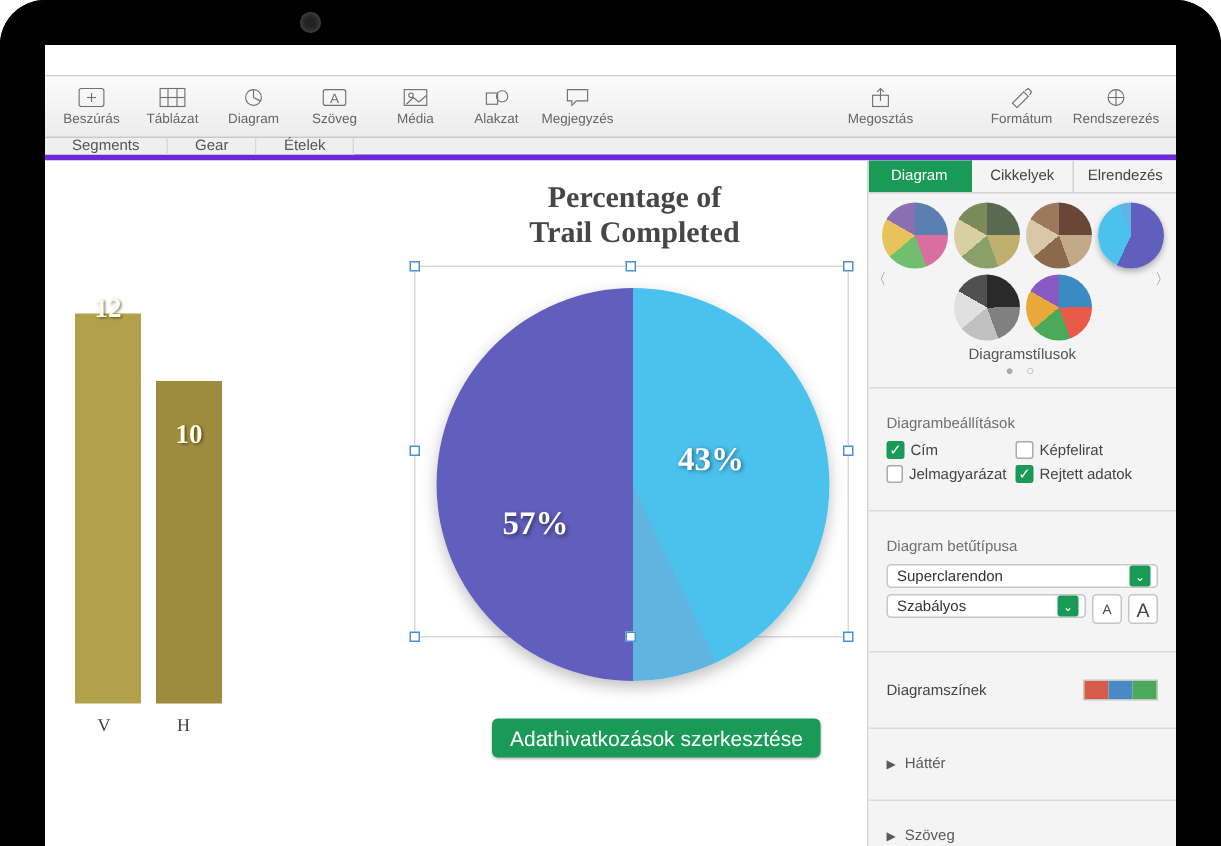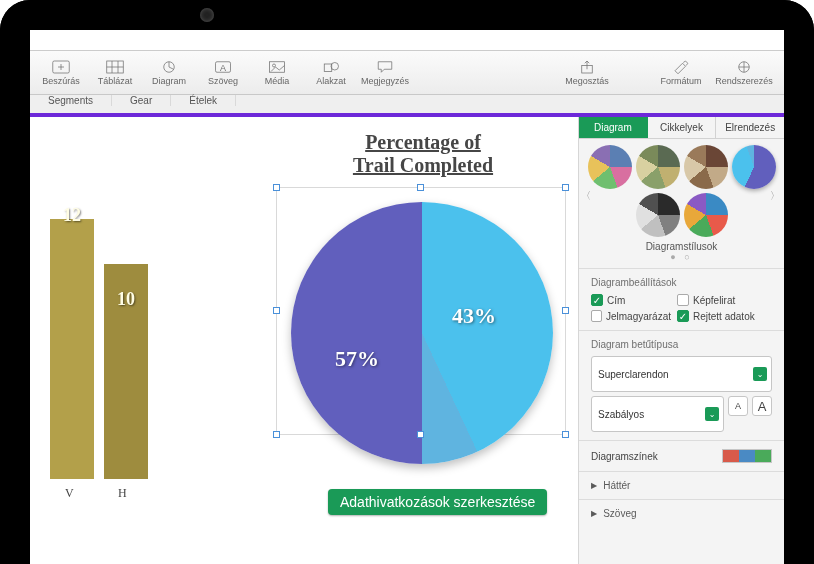--- a/index.html
+++ b/index.html
@@ -89,29 +89,29 @@
   .itabs { display:flex; height:22px; border-bottom:1px solid #d2d2d2;}
   .itabs .it { flex:1; display:flex;align-items:center;justify-content:center; font-size:10px; border-right:1px solid #d2d2d2; cursor:pointer; background:#f4f4f4;}
   .itabs .it.sel { background:#1a9a57; color:#fff; border-color:#1a9a57;}
   .styles { padding:6px 4px; position:relative;}
   .styleGrid { display:flex; flex-wrap:wrap; gap:4px; justify-content:center;}
   .stylePie { width:44px; height:44px; border-radius:50%; cursor:pointer;}
   .navArr{position:absolute; top:50px; width:12px;height:12px; color:#888; cursor:pointer;}
   .navArr.l{left:2px}.navArr.r{right:2px}
   .styleCap{ text-align:center; font-size:10px; color:#555; margin-top:4px;}
   .dots{text-align:center; font-size:9px; color:#aaa; letter-spacing:3px;}
-  .section { border-top:1px solid #dcdcdc; padding:8px 12px;}
+  .section { border-top:1px solid #dcdcdc; padding:18px 12px;}
   .section .hline { color:#6f6f6f; margin-bottom:6px;}
   .chkRow { display:flex; flex-wrap:wrap; gap:4px 6px;}
   .chk { display:flex; align-items:center; gap:4px; width:80px; font-size:10px; cursor:pointer;}
   .chk .box { width:12px;height:12px;border:1px solid #aaa;border-radius:2px;background:#fff; display:flex;align-items:center;justify-content:center;}
   .chk.sel .box{background:#1a9a57;border-color:#1a9a57;color:#fff;font-size:10px;}
   .selectRow { margin-top:4px;}
   .select {
-    height:36px; border:1px solid #c6c6c6; border-radius:3px; background:#fff;
+    height:16px; border:1px solid #c6c6c6; border-radius:3px; background:#fff;
     display:flex; align-items:center; padding:0 4px 0 6px; font-size:10px;
     justify-content:space-between; cursor:pointer; color:#333;
   }
   .select .arr { width:14px;height:14px;background:#1a9a57;border-radius:2px; position:relative; font-size:8px; color:#fff; display:flex;align-items:center;justify-content:center;}
   .fontrow { display:flex; gap:4px; margin-top:4px;}
   .fontrow .select{flex:1;}
   .szBtn{ width:20px;height:20px;border:1px solid #c6c6c6;border-radius:3px;background:#fff;display:flex;align-items:center;justify-content:center;cursor:pointer;}
   .colorpatch{ display:flex; gap:0; border:1px solid #c6c6c6;}
   .colorpatch div{width:16px;height:12px;}
   .accRow{display:flex;align-items:center;gap:6px; color:#5a5a5a; cursor:pointer;}
@@ -218,21 +218,21 @@
           <div class="lbl">12</div>
         </div>
         <div class="bar" style="left:114px;height:240px;">
           <div class="fill" style="height:215px;background:#9e8c3e;"></div>
           <div class="lbl" style="top:50px">10</div>
         </div>
         <div class="axislbl" style="left:75px">V</div>
         <div class="axislbl" style="left:128px">H</div>
       </div>
 
-      <div class="pieTitle" style="white-space:pre-line;text-decoration:underline;">Percentage of
+      <div class="pieTitle" style="white-space:pre-line;">Percentage of
 Trail Completed</div>
 
       <div class="pieBox">
         <div class="pie"></div>
         <div class="pielbl" style="left:175px;top:115px;">43%</div>
         <div class="pielbl" style="left:58px;top:158px;">57%</div>
         <div class="handle h-tl"></div>
         <div class="handle h-tr"></div>
         <div class="handle h-bl"></div>
         <div class="handle h-br"></div>

